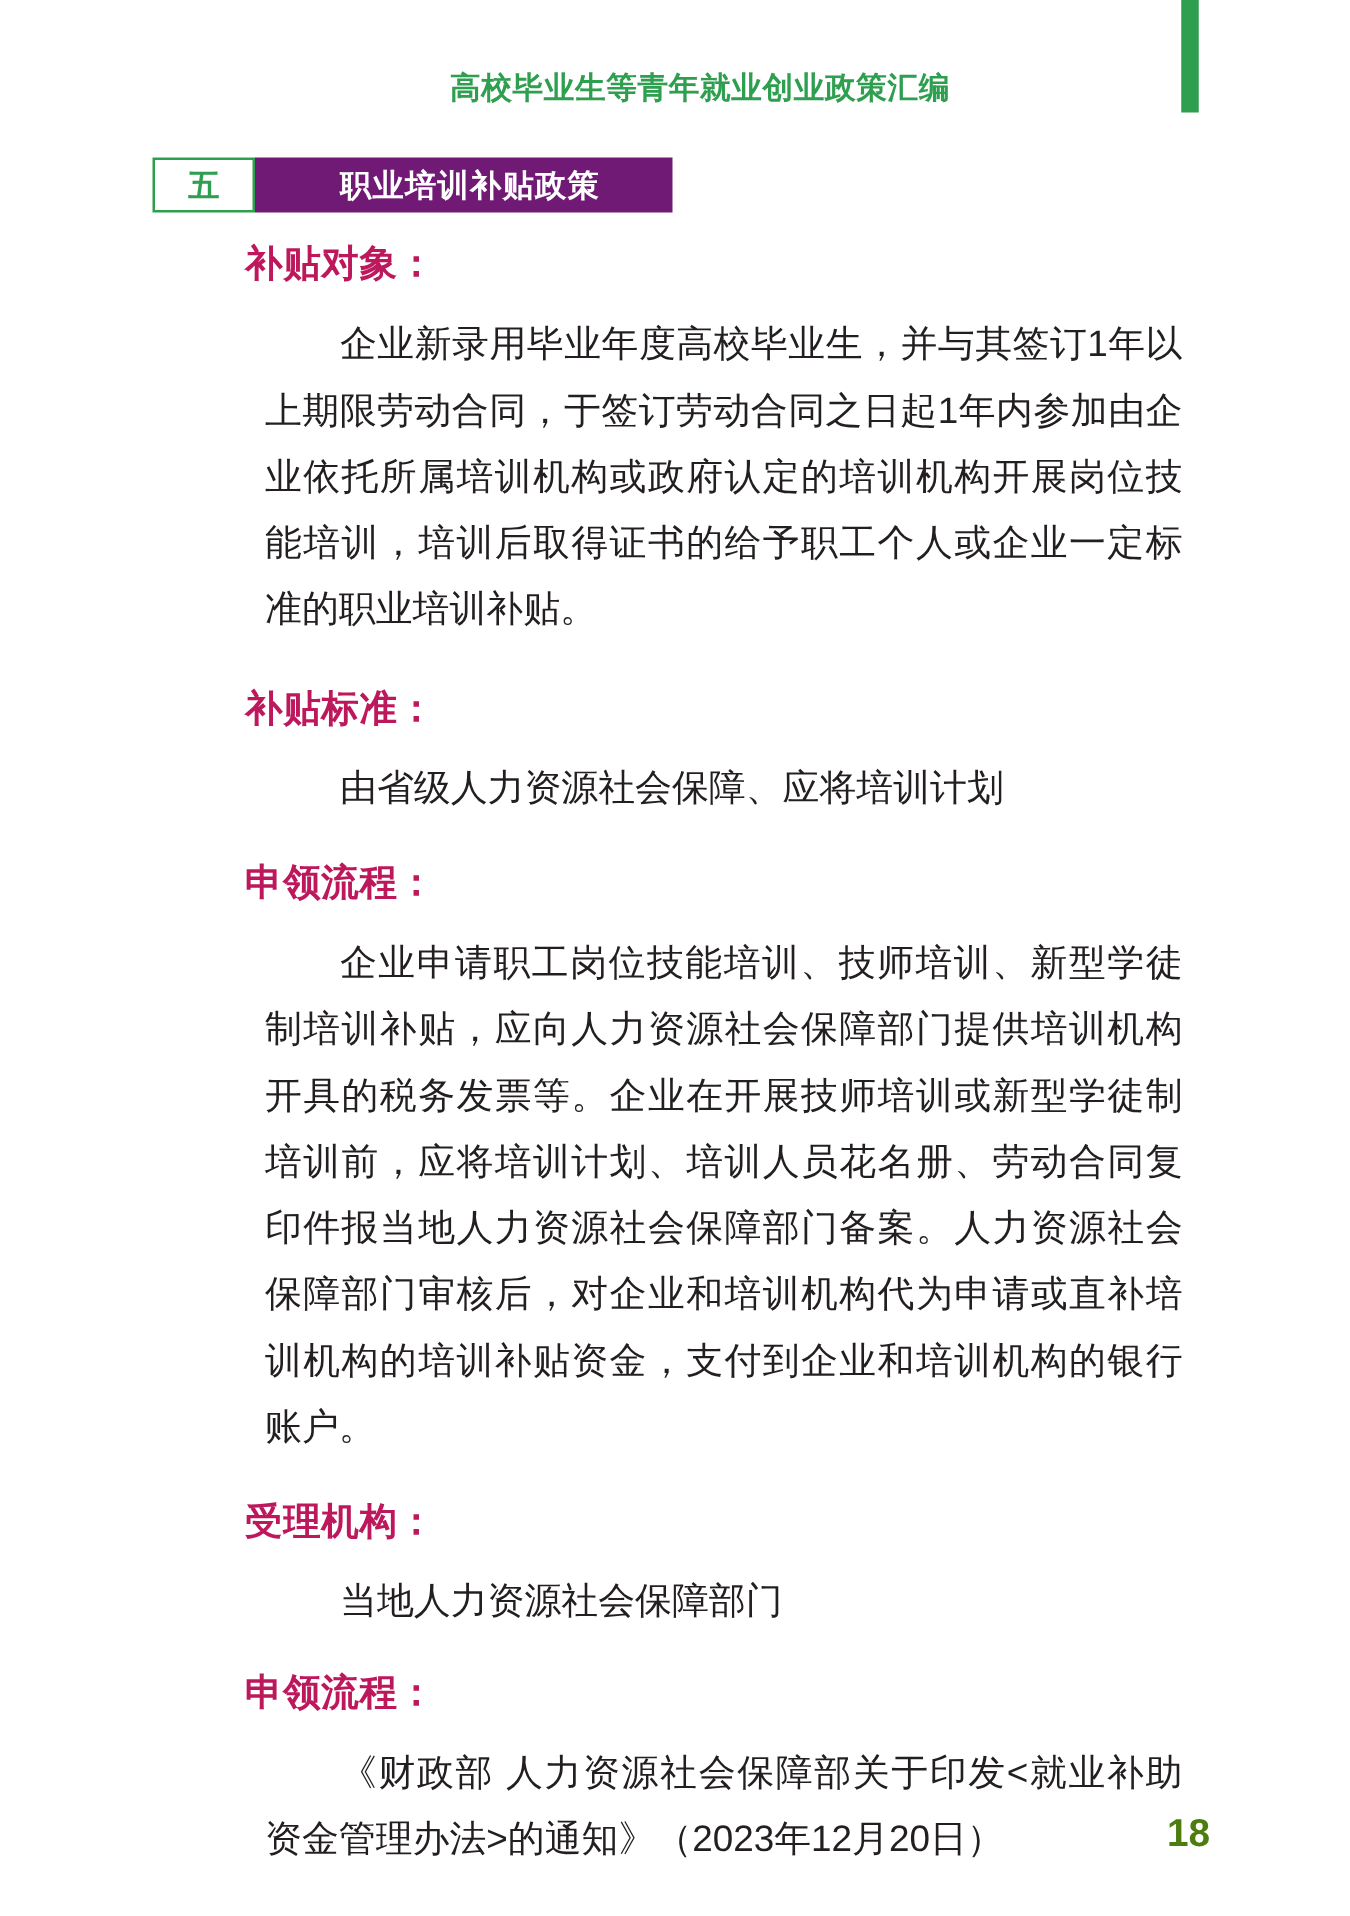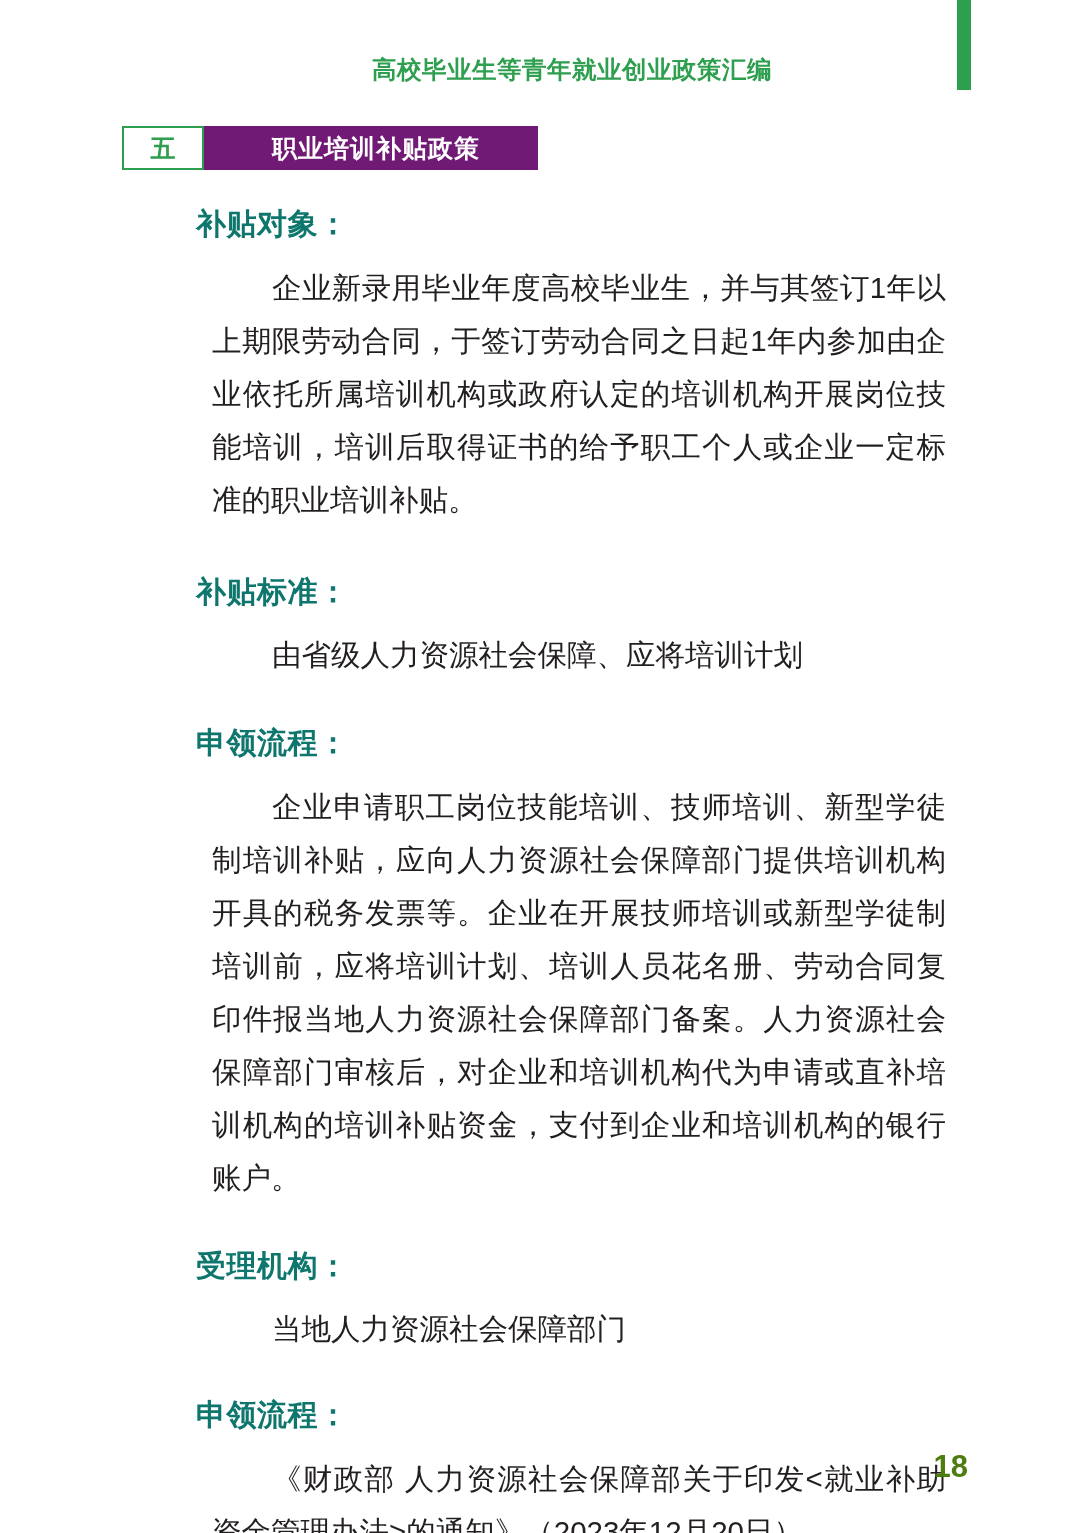--- a/index.html
+++ b/index.html
@@ -16,21 +16,20 @@
     overflow: hidden;
   }
 
   
   .header {
     position: absolute;
     top: 0;
     left: 0;
     width: 908px;
     height: 100px;
-    margin-left: 12px;
   }
   .header-bar {
     position: absolute;
     top: 0;
     left: 945px;
     width: 14px;
     height: 90px;
     background: #2e9e4f;
   }
   .header-title {
@@ -81,23 +80,23 @@
   
   .content {
     position: absolute;
     top: 192px;
     left: 196px;
     width: 766px;
   }
   .sub-head {
     font-size: 30px;
     font-weight: bold;
-    color: #0f766e;
+    color: #be185d;
     letter-spacing: 0.5px;
-    margin: 12px 0 4px 0;
+    margin: 0 0 4px 0;
     line-height: 1.35;
   }
   .para {
     font-size: 29.5px;
     line-height: 53px;
     color: #231f20;
     text-align: justify;
     text-justify: inter-ideograph;
     margin: 16px;
     letter-spacing: 0px;

